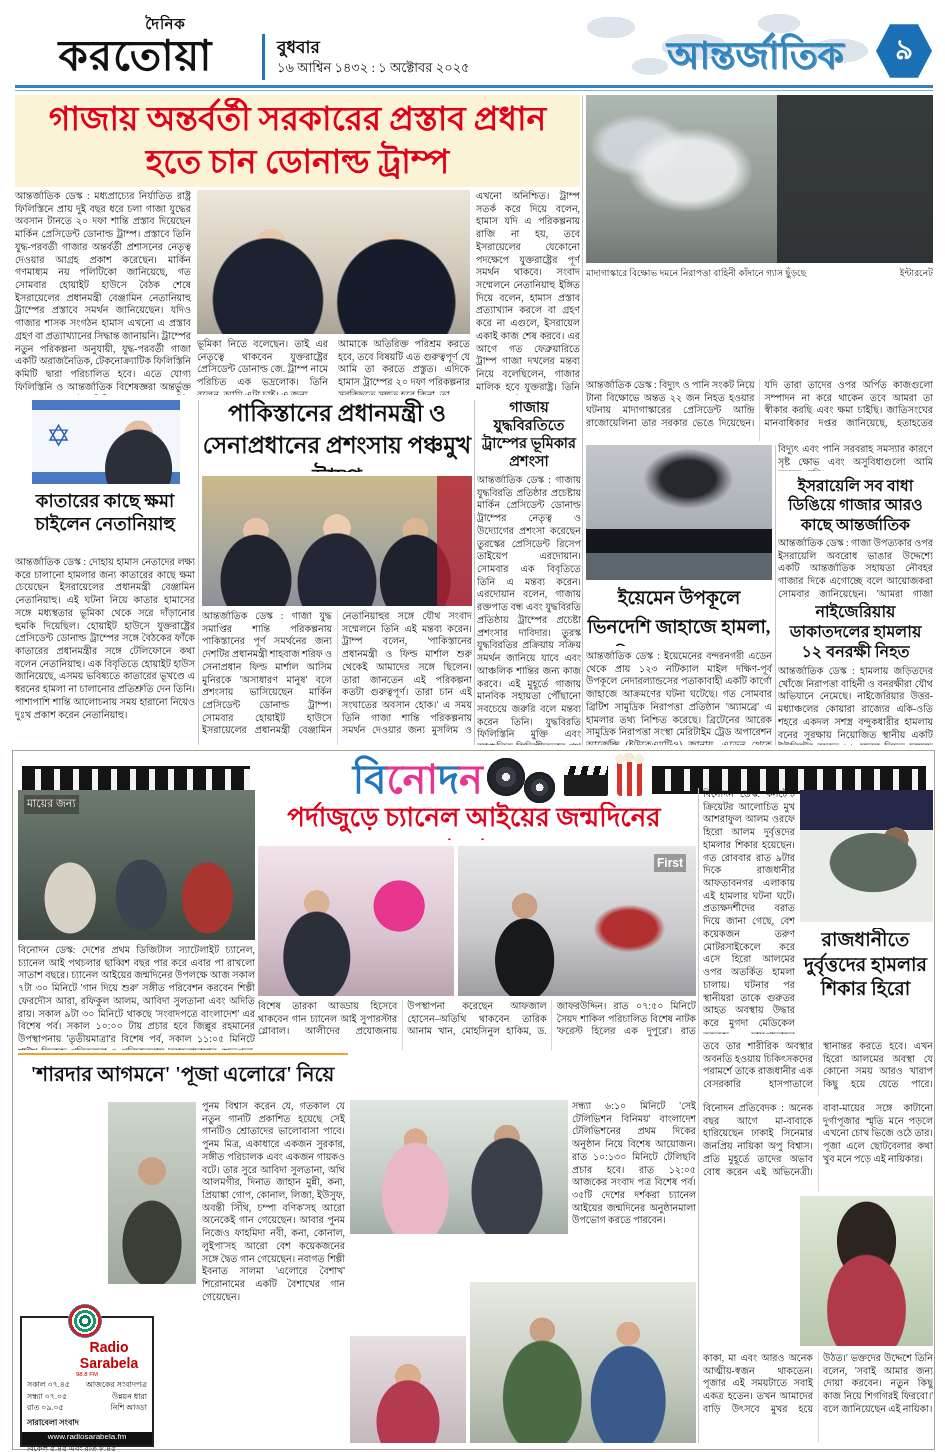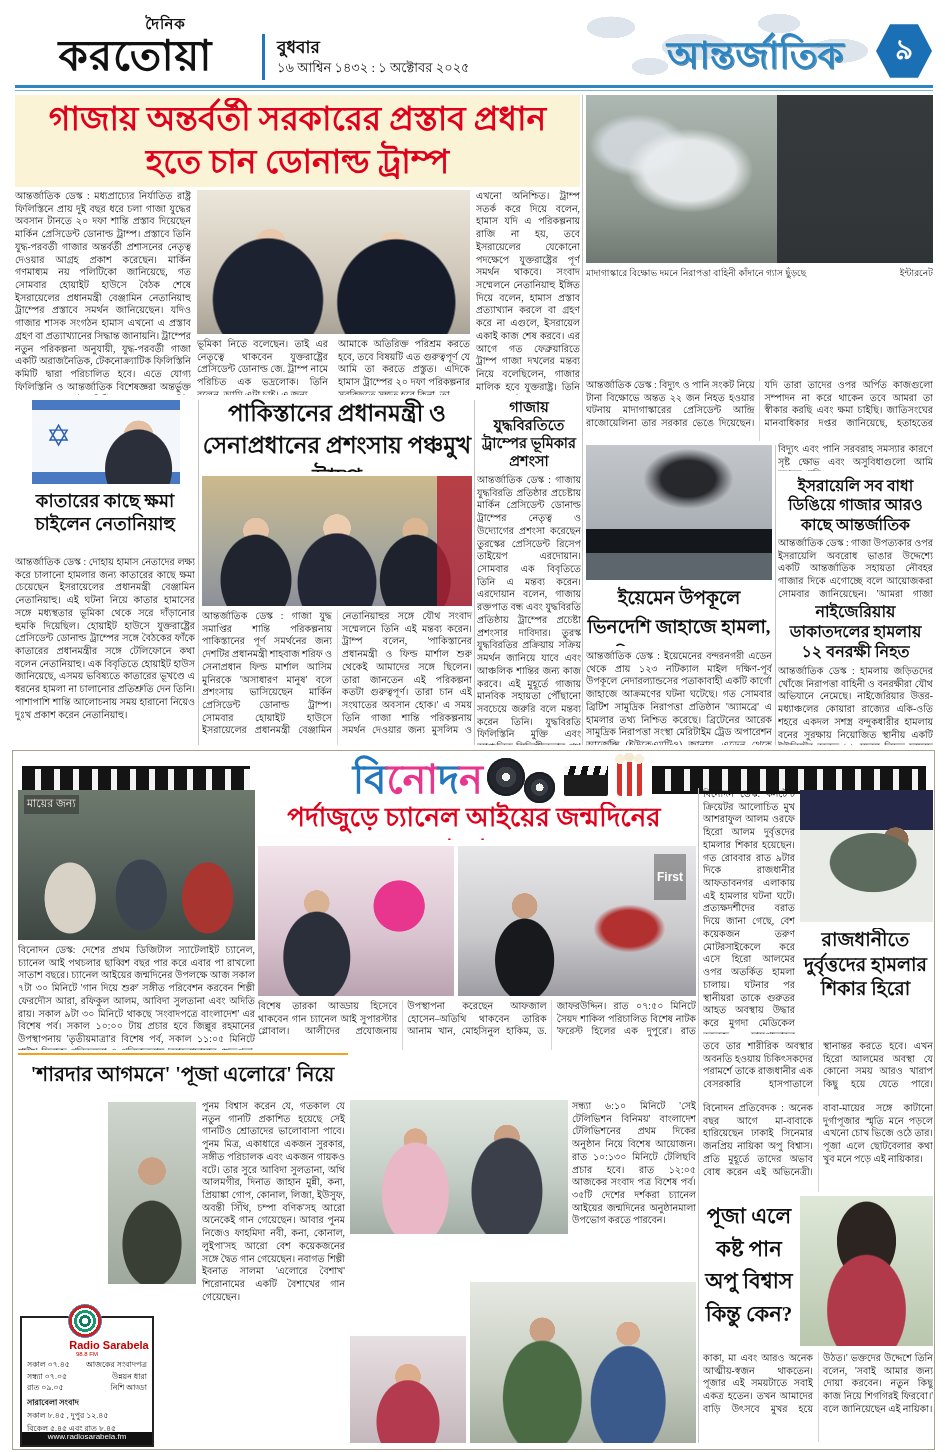--- a/index.html
+++ b/index.html
@@ -148,21 +148,21 @@
   <div class="abs" style="left:18px;top:1053px;width:330px;height:2px;background:#f5a21e;"></div>
   <div class="abs hl" style="left:15px;top:1058px;width:335px;height:36px;font-size:20px;line-height:1.6;">'শারদার আগমনে' 'পূজা এলোরে' নিয়ে পুনম মিত্র</div>
 
   <div class="abs ph" style="left:108px;top:1102px;width:88px;height:182px;background:
     radial-gradient(ellipse 30px 44px at 50% 78%, #3a3f36 97%, transparent),
     radial-gradient(circle 14px at 50% 38%, #caa184 97%, transparent),
     linear-gradient(180deg,#cfd6cd 0%,#9fa89d 100%);"></div>
 
   <div class="abs" style="left:20px;top:1316px;width:130px;height:127px;border:2px solid #222;background:#fff;">
     <div style="position:absolute;left:46px;top:-14px;width:34px;height:34px;border-radius:50%;background:radial-gradient(circle,#ffffff 0 3px,#0a7f5a 3px 6px,#ffffff 6px 8px,#169a6f 8px 11px,#ffffff 11px 13px,#cc2222 13px 16px,#3b82c4 16px 17px,#ffffff 17px);"></div>
-    <div style="text-align:center;margin-top:21px;font-size:11px;font-weight:bold;color:#c40000;font-family:'Liberation Sans',sans-serif;padding-left:44px;">Radio Sarabela</div>
+    <div style="text-align:center;margin-top:21px;font-size:14px;font-weight:bold;color:#c40000;font-family:'Liberation Sans',sans-serif;padding-left:44px;">Radio Sarabela</div>
     <div style="text-align:center;font-size:6px;color:#c40000;font-family:'Liberation Sans',sans-serif;">98.8 FM</div>
     <div style="padding:2px 5px 0 5px;">
       <div class="radio-row">
           <span>সকাল ০৭.৪৫</span>
           <span>আজকের সংবাদপত্র</span>
         </div>
       <div class="radio-row">
           <span>সন্ধ্যা ০৭.০৫</span>
           <span>উন্নয়ন ধারা</span>
         </div>
@@ -184,21 +184,21 @@
   <div class="abs ph" style="left:258px;top:846px;width:196px;height:150px;background:
     radial-gradient(circle 26px at 72% 40%, #e8368f 97%, transparent),
     radial-gradient(ellipse 34px 46px at 30% 74%, #2b2f3a 97%, transparent),
     radial-gradient(circle 13px at 30% 38%, #d9b394 97%, transparent),
     linear-gradient(180deg,#f2e3ea 0%,#d9c4cf 60%,#b9a3b0 100%);"></div>
   <div class="abs ph" style="left:458px;top:846px;width:238px;height:150px;background:
     radial-gradient(ellipse 30px 42px at 28% 76%, #17191d 97%, transparent),
     radial-gradient(circle 13px at 28% 40%, #caa184 97%, transparent),
     radial-gradient(ellipse 60px 40px at 72% 55%, #b23030 0 45%, transparent 60%),
     linear-gradient(180deg,#e8e8ea 0%,#c9c9cc 60%,#9c9ca2 100%);">
-    <span style="position:absolute;right:10px;top:8px;color:#fff;font-size:12px;font-weight:bold;font-family:'Liberation Sans',sans-serif;background:rgba(40,40,40,.4);padding:16px 3px;">First</span>
+    <span style="position:absolute;right:10px;top:8px;color:#fff;font-size:12px;font-weight:bold;font-family:'Liberation Sans',sans-serif;background:rgba(40,40,40,.4);padding:2px 3px;">First</span>
   </div>
   <div class="abs t c3" style="left:258px;top:1000px;width:438px;height:50px;">বিশেষ তারকা আড্ডায় হিসেবে থাকবেন গান চ্যানেল আই সুপারস্টার গ্লোবাল। আলীদের প্রযোজনায় উপস্থাপনা করেছেন আফজাল হোসেন–অতিথি থাকবেন তারিক আনাম খান, মোহসিনুল হাকিম, ড. জাফরউদ্দিন। রাত ০৭:৫০ মিনিটে সৈয়দ শাকিল পরিচালিত বিশেষ নাটক 'ফরেস্ট হিলের এক দুপুরে'। রাত ০৯:৪০ মিনিটে 'ফার্স্ট টেপ' ১৯৯৯ সালের ১ অক্টোবর সন্ধ্যা ৬ টায় চ্যানেল আইয়ের ট্রান্সমিশন শুরুর প্রথম টেপ নিয়ে শাইখ সিরাজ-এর পরিকল্পনা, পরিচালনা ও উপস্থাপনায় বিশেষ অনুষ্ঠান 'ফার্স্ট টেপ', এই অনুষ্ঠানে যারা</div>
 
   <div class="abs ph" style="left:350px;top:1100px;width:218px;height:134px;background:
     radial-gradient(ellipse 34px 52px at 30% 70%, #e9b7c6 97%, transparent),
     radial-gradient(circle 12px at 30% 30%, #d9ab8c 97%, transparent),
     radial-gradient(ellipse 36px 54px at 72% 68%, #3a3f4a 97%, transparent),
     radial-gradient(circle 13px at 72% 28%, #caa184 97%, transparent),
     linear-gradient(180deg,#dfe6e0 0%,#c2ccc4 60%,#a3aea6 100%);"></div>
   <div class="abs ph" style="left:350px;top:1336px;width:116px;height:107px;background:
@@ -215,21 +215,20 @@
 
   <div class="abs vline" style="left:698px;top:788px;height:655px;"></div>
   <div class="abs t" style="left:703px;top:788px;width:92px;height:246px;">বিনোদন ডেস্ক: কনটেন্ট ক্রিয়েটর আলোচিত মুখ আশরাফুল আলম ওরফে হিরো আলম দুর্বৃত্তদের হামলার শিকার হয়েছেন। গত রোববার রাত ৯টার দিকে রাজধানীর আফতাবনগর এলাকায় এই হামলার ঘটনা ঘটে। প্রত্যক্ষদর্শীদের বরাত দিয়ে জানা গেছে, বেশ কয়েকজন তরুণ মোটরসাইকেলে করে এসে হিরো আলমের ওপর অতর্কিত হামলা চালায়। ঘটনার পর স্থানীয়রা তাকে গুরুতর আহত অবস্থায় উদ্ধার করে মুগদা মেডিকেল কলেজ হাসপাতালে নিয়ে যান।</div>
   <div class="abs ph" style="left:800px;top:790px;width:133px;height:132px;background:
     radial-gradient(ellipse 44px 30px at 55% 55%, #5d6b5e 97%, transparent),
     radial-gradient(circle 13px at 72% 38%, #8a6a50 97%, transparent),
     linear-gradient(180deg,#26284a 0 30%, #e9ebe6 30% 100%);"></div>
   <div class="abs hl" style="left:798px;top:928px;width:135px;height:72px;font-size:19px;line-height:1.3;">রাজধানীতে দুর্বৃত্তদের হামলার শিকার হিরো আলম</div>
   <div class="abs t c2" style="left:703px;top:1040px;width:230px;height:56px;">তবে তার শারীরিক অবস্থার অবনতি হওয়ায় চিকিৎসকদের পরামর্শে তাকে রাজধানীর এক বেসরকারি হাসপাতালে স্থানান্তর করতে হবে। এখন হিরো আলমের অবস্থা যে কোনো সময় আরও খারাপ কিছু হয়ে যেতে পারে। হাসপাতালে নিয়ে এসেছি। সবাই দোয়া করবেন যেন দ্রুত সুস্থ হয়ে ওঠেন।' সামাজিক যোগাযোগমাধ্যমে ছড়িয়ে পড়া ছবিতে দেখা গেছে, হাসপাতালের বেডে শুয়ে আছেন হিরো আলম।</div>
   <div class="abs t c2" style="left:703px;top:1102px;width:230px;height:90px;">বিনোদন প্রতিবেদক : অনেক বছর আগে মা-বাবাকে হারিয়েছেন ঢাকাই সিনেমার জনপ্রিয় নায়িকা অপু বিশ্বাস। প্রতি মুহূর্তে তাদের অভাব বোধ করেন এই অভিনেত্রী। বাবা-মায়ের সঙ্গে কাটানো দুর্গাপূজার স্মৃতি মনে পড়লে এখনো চোখ ভিজে ওঠে তার। পূজা এলে ছোটবেলার কথা খুব মনে পড়ে এই নায়িকার।</div>
-  <div class="abs hl" style="left:703px;top:1200px;width:92px;height:146px;font-size:21px;line-height:1.55;">পূজা এলে কষ্ট পান অপু বিশ্বাস কিন্তু কেন?</div>
   <div class="abs ph" style="left:800px;top:1196px;width:133px;height:150px;background:
     radial-gradient(ellipse 40px 56px at 50% 76%, #b03a4a 97%, transparent),
     radial-gradient(ellipse 30px 40px at 50% 30%, #2b2420 97%, transparent),
     radial-gradient(circle 13px at 50% 38%, #e3b896 97%, transparent),
     linear-gradient(180deg,#dfe8d8 0%,#b9c7ae 100%);"></div>
   <div class="abs t c2" style="left:703px;top:1352px;width:230px;height:90px;">কাকা, মা এবং আরও অনেক আত্মীয়-স্বজন থাকতেন। পূজার এই সময়টাতে সবাই একত্র হতেন। তখন আমাদের বাড়ি উৎসবে মুখর হয়ে উঠত।' ভক্তদের উদ্দেশে তিনি বলেন, 'সবাই আমার জন্য দোয়া করবেন। নতুন কিছু কাজ নিয়ে শিগগিরই ফিরবো।' বলে জানিয়েছেন এই নায়িকা।</div>
 
 </div>
 
 </body></html>

